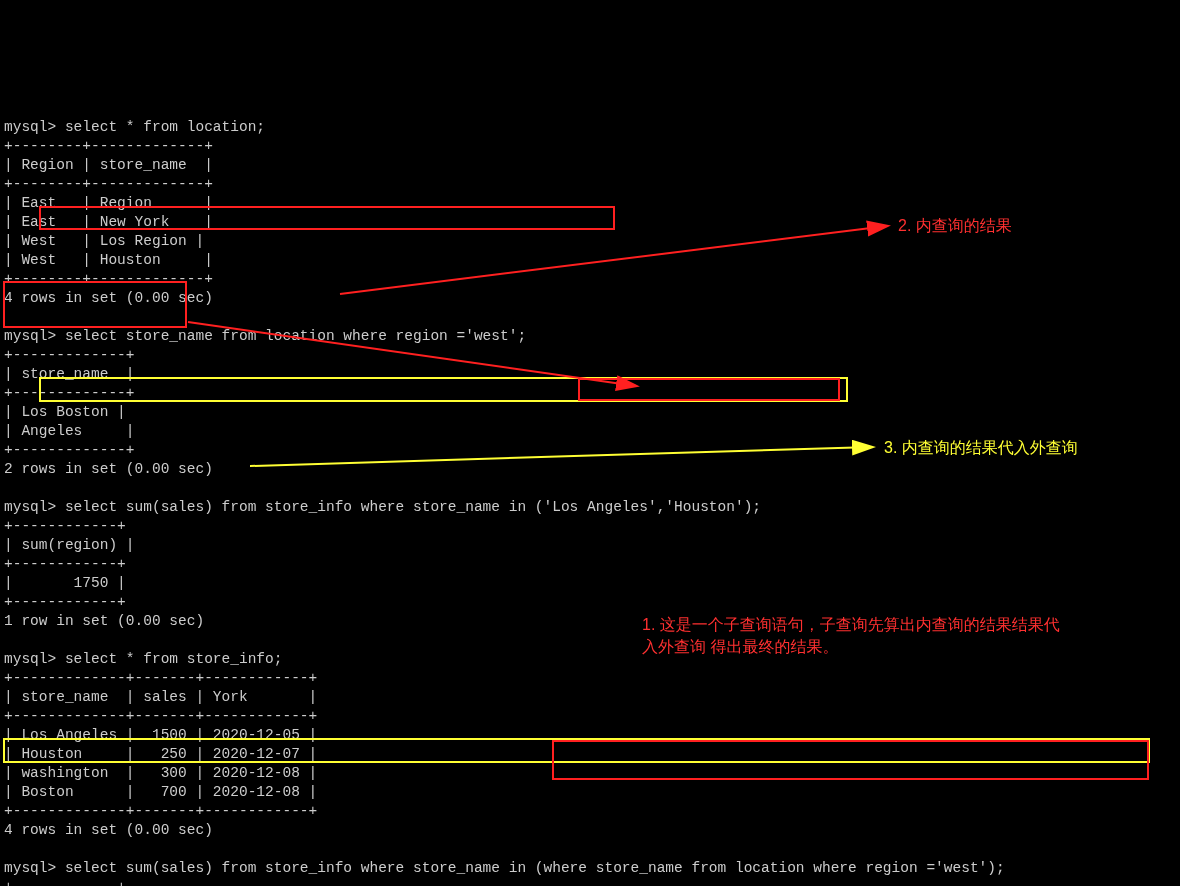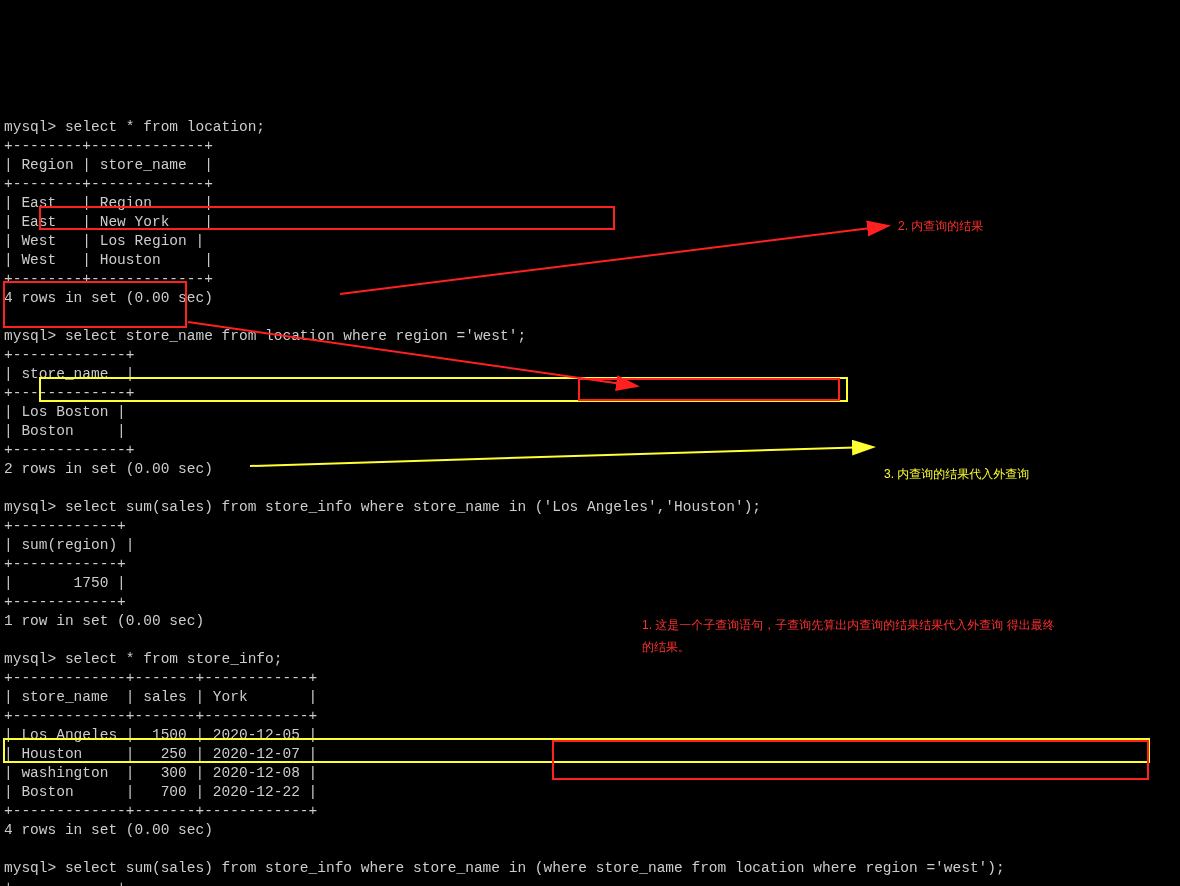--- a/index.html
+++ b/index.html
@@ -16,21 +16,21 @@
     overflow: hidden;
   }
   .terminal {
     position: relative;
     padding: 4px 4px;
   }
   .annotation {
     position: absolute;
     color: #ff3030;
     font-family: "Microsoft YaHei", "SimHei", sans-serif;
-    font-size: 12px;
+    font-size: 16px;
     line-height: 22px;
     white-space: normal;
   }
   .annotation.yellow { color: #ffff33; }
   .box {
     position: absolute;
     border: 2px solid #ff2020;
     background: transparent;
   }
   .box.yellow { border-color: #ffff33; }
@@ -56,40 +56,40 @@
 <span>| West   | Los Region |</span>
 <span>| West   | Houston     |</span>
 <span>+--------+-------------+</span>
 <span>4 rows in set (0.00 sec)</span>
 
 <span>mysql&gt;</span> <span>select store_name from location where region ='west';</span>
 <span>+-------------+</span>
 <span>| store_name  |</span>
 <span>+-------------+</span>
 <span>| Los Boston |</span>
-<span>| Boston     |</span>
+<span>| Angeles     |</span>
 <span>+-------------+</span>
 <span>2 rows in set (0.00 sec)</span>
 
 <span>mysql&gt;</span> <span>select sum(sales) from store_info where store_name in </span><span>('Los Angeles','Houston');</span>
 <span>+------------+</span>
 <span>| sum(region) |</span>
 <span>+------------+</span>
 <span>|       1750 |</span>
 <span>+------------+</span>
 <span>1 row in set (0.00 sec)</span>
 
 <span>mysql&gt;</span> <span>select * from store_info;</span>
 <span>+-------------+-------+------------+</span>
 <span>| store_name  | sales | York       |</span>
 <span>+-------------+-------+------------+</span>
 <span>| Los Angeles |  1500 | 2020-12-05 |</span>
 <span>| Houston     |   250 | 2020-12-07 |</span>
 <span>| washington  |   300 | 2020-12-08 |</span>
-<span>| Boston      |   700 | 2020-12-22 |</span>
+<span>| Boston      |   700 | 2020-12-08 |</span>
 <span>+-------------+-------+------------+</span>
 <span>4 rows in set (0.00 sec)</span>
 
 <span>mysql&gt;</span> <span>select sum(sales) from store_info where store_name in </span><span>(where store_name from location where region ='west');</span>
 <span>+------------+</span>
 
 
 
 
 
@@ -98,21 +98,21 @@
 
 <div class="box" style="left:39px; top:206px; width:572px; height:20px;"></div>
 <div class="box" style="left:3px; top:281px; width:180px; height:43px;"></div>
 <div class="box yellow" style="left:39px; top:377px; width:805px; height:21px;"></div>
 <div class="box" style="left:578px; top:378px; width:258px; height:19px;"></div>
 <div class="box yellow" style="left:3px; top:738px; width:1143px; height:21px;"></div>
 <div class="box" style="left:552px; top:740px; width:593px; height:36px;"></div>
 
 
 <div class="annotation" style="left:898px; top:215px;">2. 内查询的结果</div>
-<div class="annotation yellow" style="left:884px; top:463px;">3. 内查询的结果代入外查询</div>
+<div class="annotation yellow" style="left:884px; top:437px;">3. 内查询的结果代入外查询</div>
 <div class="annotation" style="left:642px; top:614px; width:420px;">1. 这是一个子查询语句，子查询先算出内查询的结果结果代入外查询 得出最终的结果。</div>
 
 
 <svg class="overlay">
   <defs>
     <marker id="arr-red" markerWidth="12" markerHeight="12" refX="10" refY="4" orient="auto">
       <path d="M0,0 L12,4 L0,8 Z" fill="#ff2020"></path>
     </marker>
     <marker id="arr-yellow" markerWidth="12" markerHeight="12" refX="10" refY="4" orient="auto">
       <path d="M0,0 L12,4 L0,8 Z" fill="#ffff33"></path>

